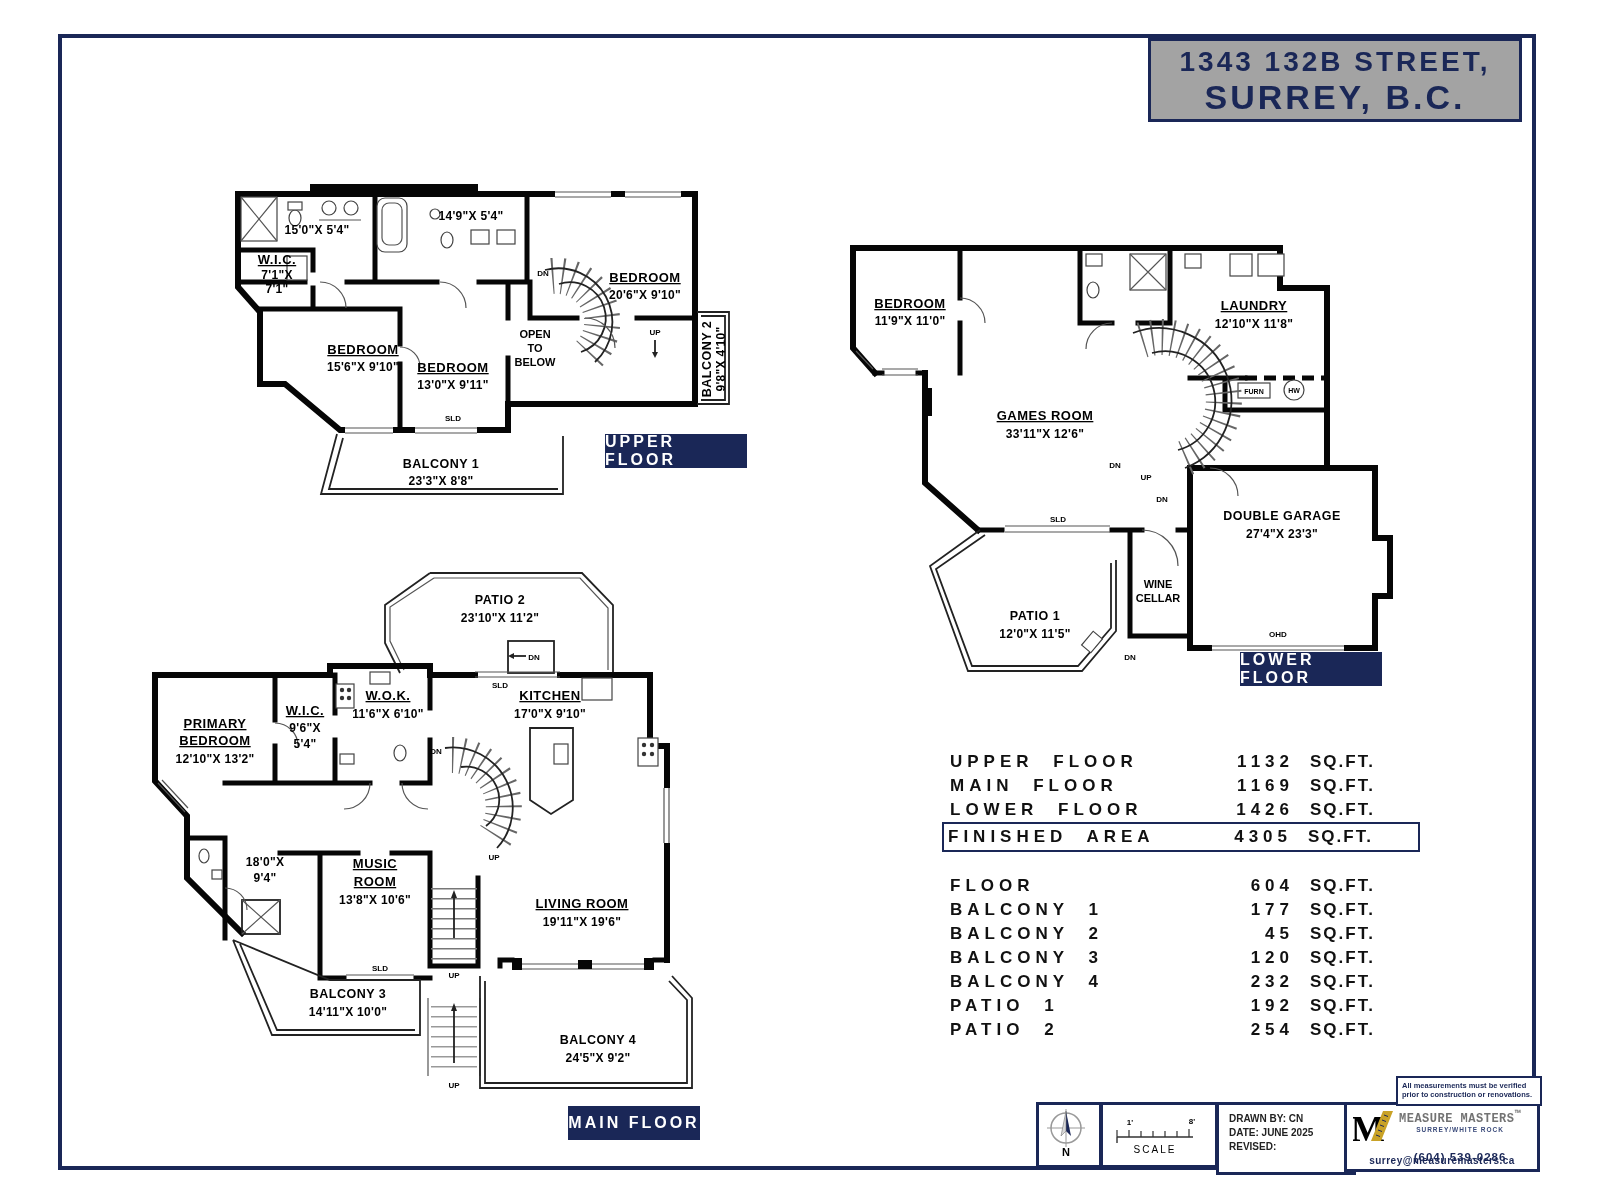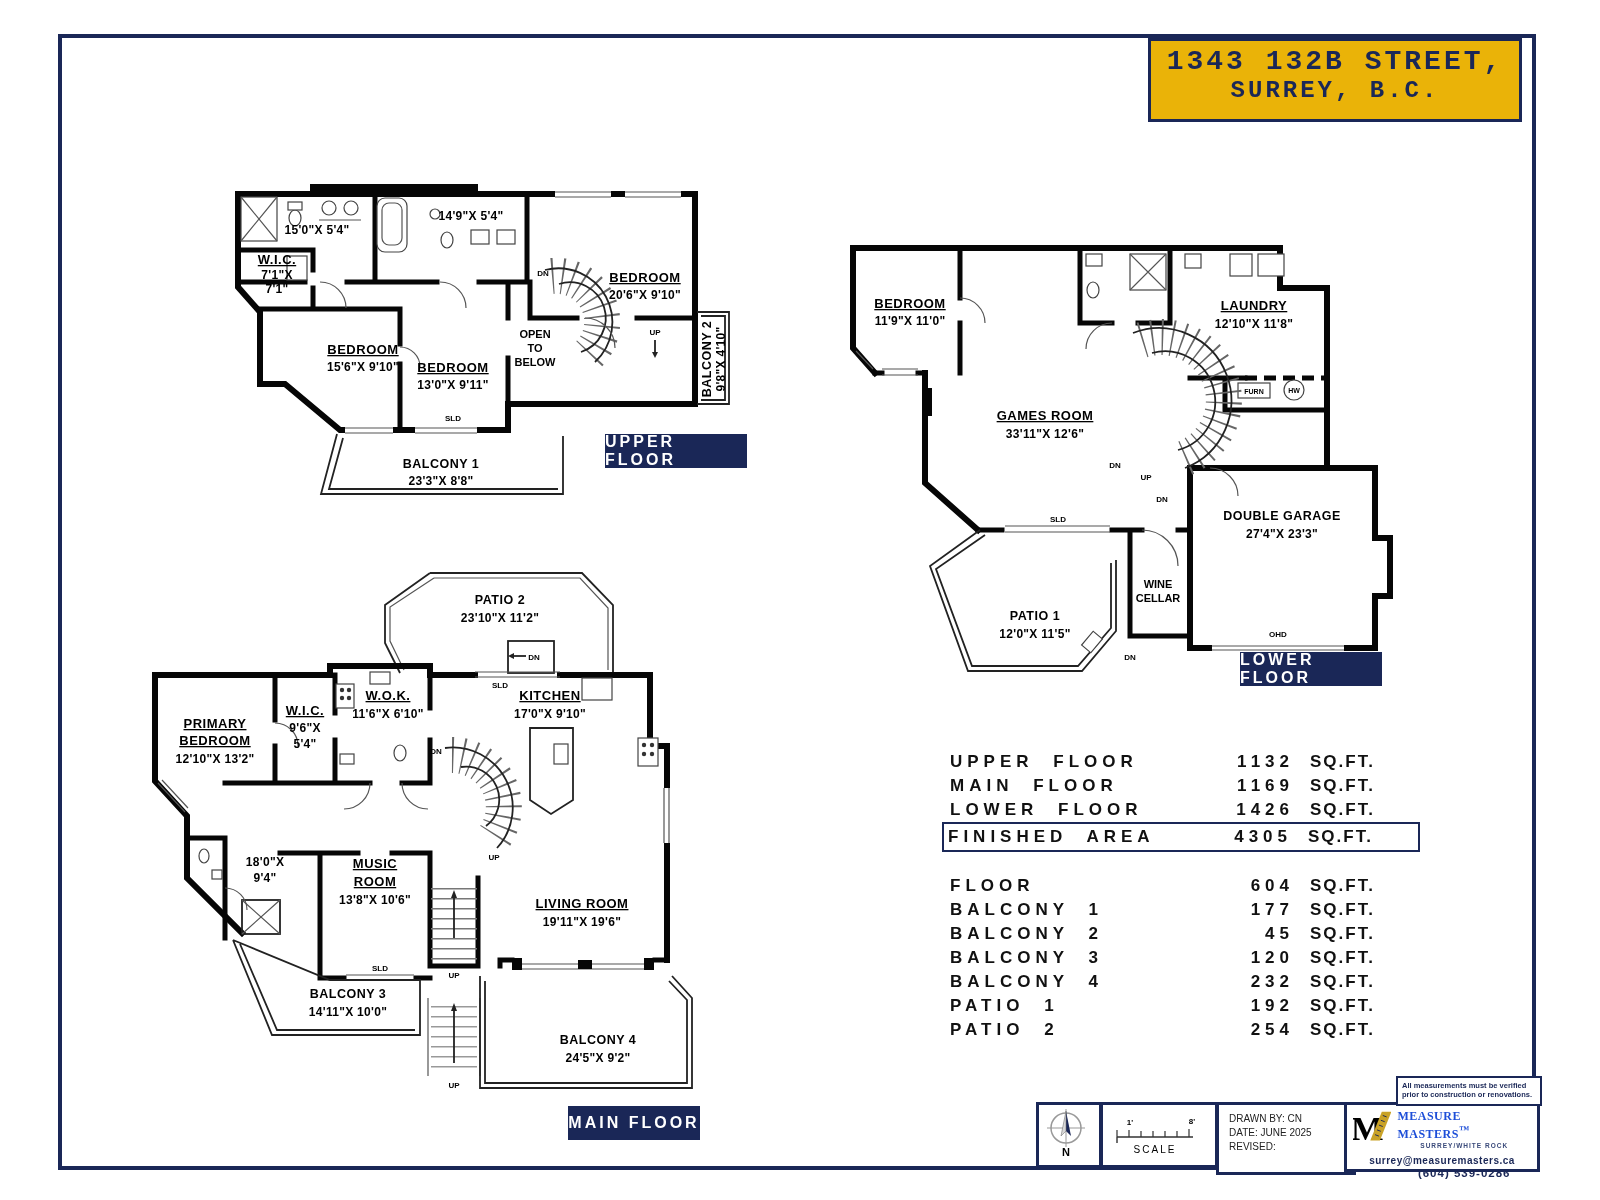--- a/index.html
+++ b/index.html
@@ -1,24 +1,24 @@
 <!DOCTYPE html>
 <html><head>
 <meta charset="utf-8">
 <style>
   html,body{margin:0;padding:0;background:#e8e8e8;}
   #page{position:relative;width:1600px;height:1200px;background:#ffffff;overflow:hidden;
         font-family:"Liberation Sans",sans-serif;}
   #frame{position:absolute;left:58px;top:34px;width:1470px;height:1128px;
          border:4px solid #1a2757;background:#fff;}
-  .title-box{position:absolute;left:1148px;top:38px;width:368px;height:78px;background:#eab308;
+  .title-box{position:absolute;left:1148px;top:38px;width:368px;height:78px;background:#a3a3a3;
              border:3px solid #1a2757;color:#1a2757;text-align:center;
-             font-family:Liberation Mono, monospace;font-weight:bold;}
+             font-family:Liberation Sans, sans-serif;font-weight:bold;}
   .title-box .l1{font-size:28px;letter-spacing:3px;margin-top:5px;}
-  .title-box .l2{font-size:24px;letter-spacing:3px;}
+  .title-box .l2{font-size:34px;letter-spacing:3px;}
   .plan{position:absolute;}
   .floor-badge{position:absolute;background:#1a2757;color:#fff;display:flex;align-items:center;
                justify-content:center;font-weight:bold;font-size:16px;letter-spacing:3px;}
   
   .wall{stroke:#060606;stroke-width:6;fill:none;stroke-linecap:square}
   .iwall{stroke:#060606;stroke-width:5;fill:none;stroke-linecap:square}
   .dashwall{stroke:#060606;stroke-width:5;fill:none;stroke-dasharray:12,7}
   .thin{stroke:#555;stroke-width:1.2;fill:none}
   .thin2{stroke:#222;stroke-width:1.8;fill:none}
   .fix{stroke:#444;stroke-width:1.2;fill:#fff}
@@ -33,26 +33,26 @@
   .tiny7{font:bold 7px "Liberation Sans",sans-serif;text-anchor:middle}
   
   #area-table{position:absolute;left:950px;top:750px;width:470px;color:#111;}
   .area-row{display:flex;align-items:center;height:24px;font-weight:bold;font-size:17px;}
   .a-label{letter-spacing:5px;word-spacing:10px;width:258px;}
   .a-val{letter-spacing:5px;width:86px;text-align:right;}
   .a-unit{letter-spacing:2px;margin-left:16px;}
   .boxed{border:2px solid #1a2757;height:26px;margin:0 0 22px -8px;padding:0 4px 0 4px;}
   
   .fbox{position:absolute;border:3px solid #1a2757;background:#fff;}
-  #drawn-box{font-weight:normal;font-size:10px;color:#222;line-height:14px;padding:7px 0 0 10px;}
+  #drawn-box{font-weight:bold;font-size:10px;color:#222;line-height:14px;padding:7px 0 0 10px;}
   #disclaimer-box{border-width:2px;font-weight:bold;font-size:7.5px;color:#1a2757;line-height:9px;
                   padding:3px 4px;text-align:left;}
   #mm-box{display:flex;align-items:flex-start;padding:4px 6px 0 6px;}
   #mm-text{margin-left:6px;}
-  #mm-name{font-family:Liberation Serif, serif;font-weight:bold;font-size:12px;color:#1d4ed8;letter-spacing:.5px;}
+  #mm-name{font-family:Liberation Mono, monospace;font-weight:bold;font-size:12px;color:#737373;letter-spacing:.5px;}
   #mm-region{font-weight:bold;font-size:6.5px;color:#3a4a7a;letter-spacing:1px;text-align:center;}
   #mm-phone{font-weight:bold;font-size:11.5px;color:#1a2757;letter-spacing:1px;text-align:center;margin-top:18px;}
   #mm-email{position:absolute;left:0;right:0;bottom:3px;text-align:center;font-weight:bold;
             font-size:10px;color:#1a2757;letter-spacing:.5px;}
 </style>
 </head>
 <body>
 
 <div id="page">
   <div id="frame"></div>

